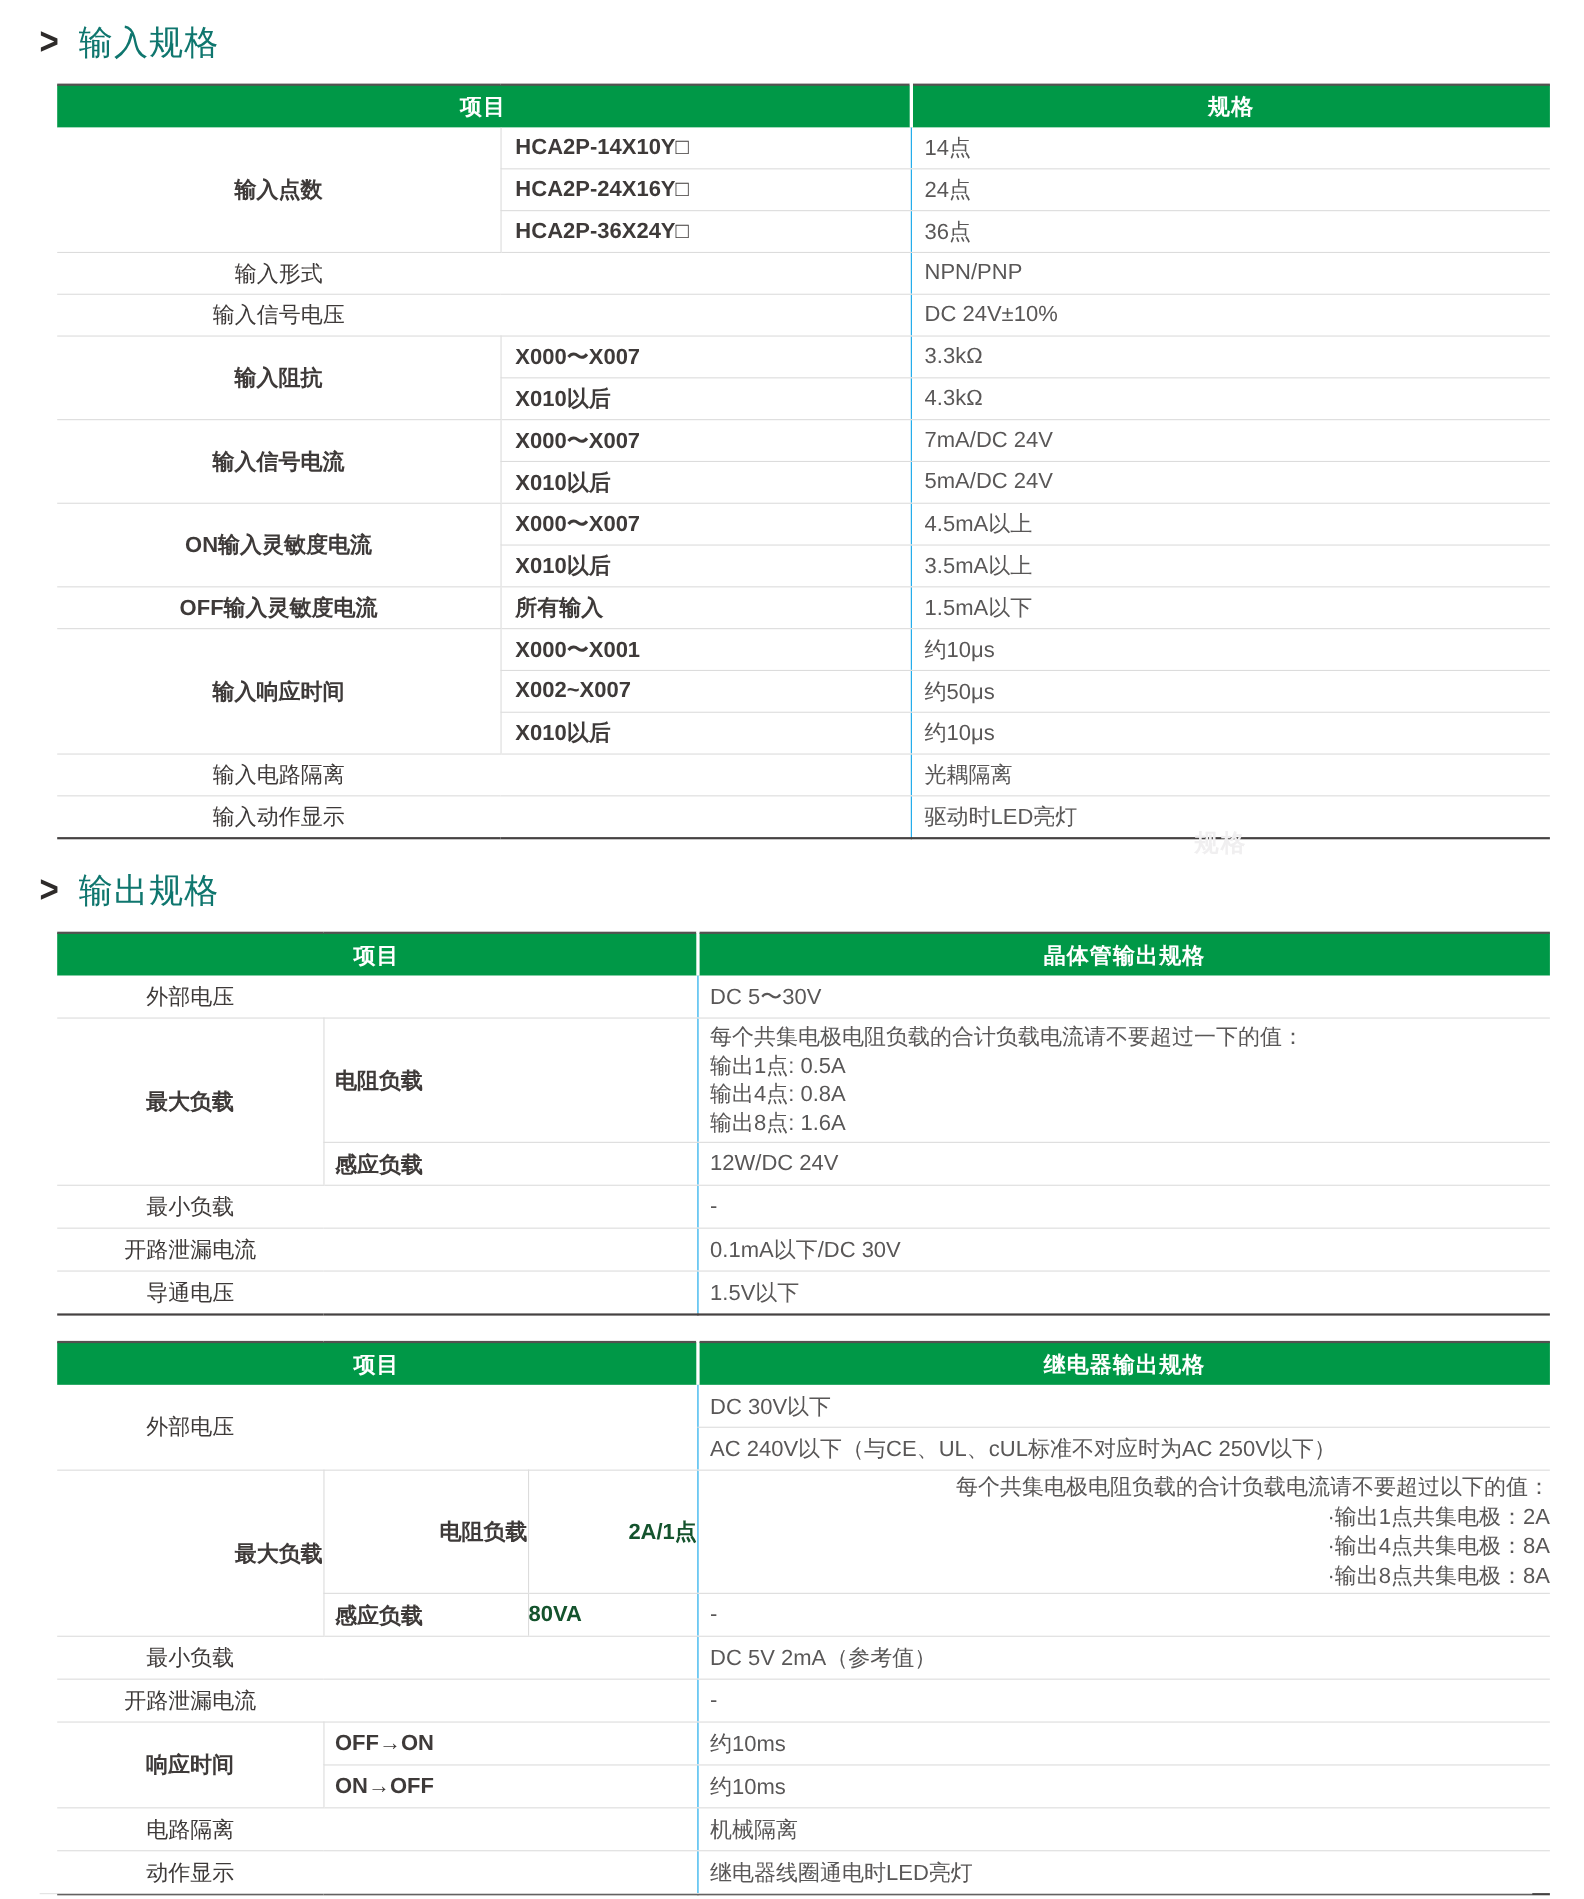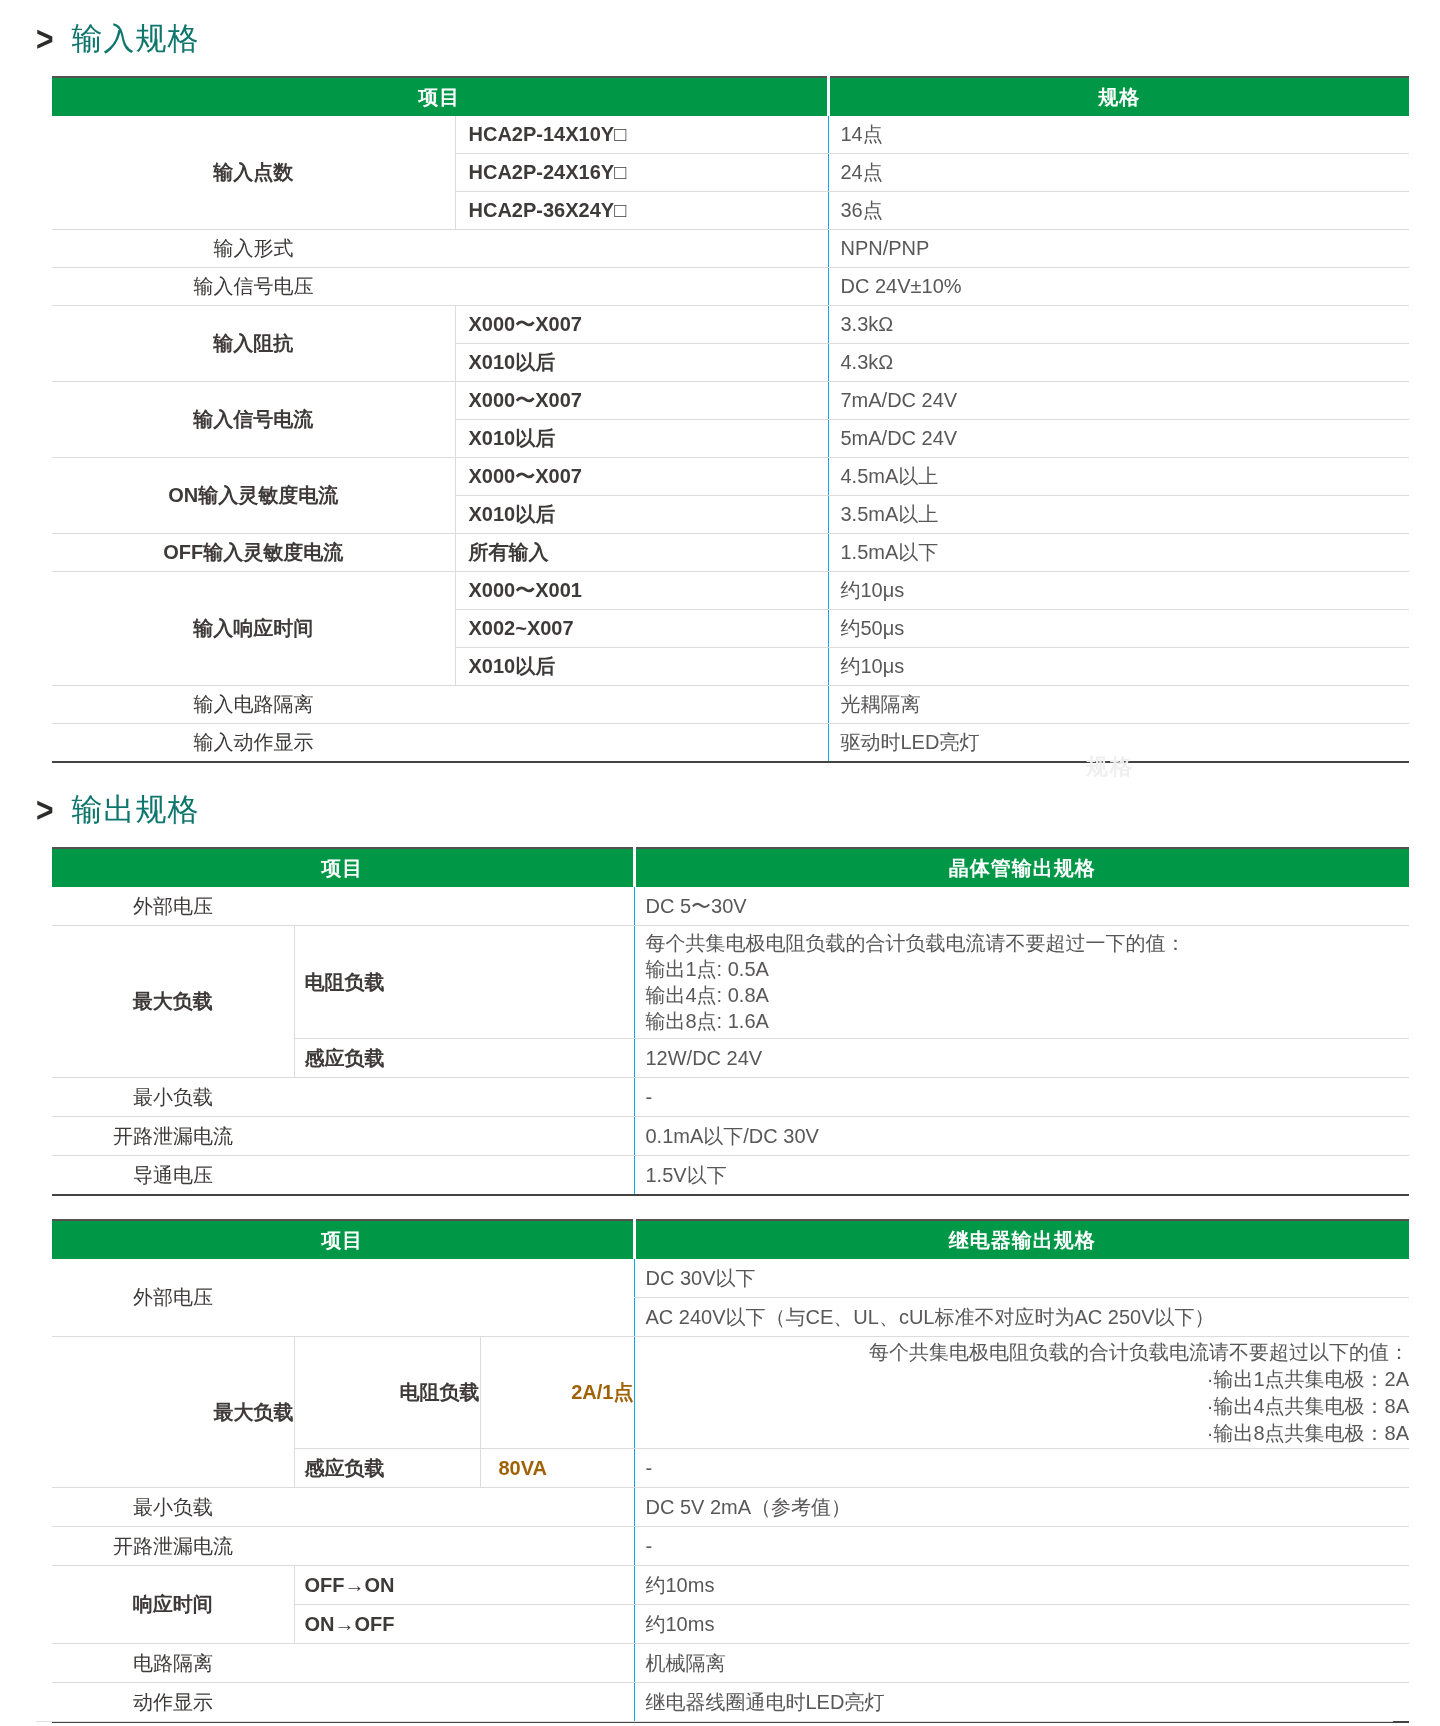--- a/index.html
+++ b/index.html
@@ -31,21 +31,21 @@
   }
   .t2 td,.t3 td{height:38px;margin-top:24px;}
   .spec-table tbody tr:last-child td{border-bottom:none;}
   td.label{font-weight:bold;color:#3e3a39;text-align:center;}
   td.label.merged{text-align:left;}
   .label-span{display:inline-block;text-align:center;font-weight:normal;color:#3e3a39;}
   .w1{width:403px;}
   .w2{width:242px;}
   td.sub{font-weight:bold;color:#3e3a39;text-align:left;padding-left:13px;border-left:1px solid #dcdcdc;}
   .t2 td.sub,.t3 td.sub{padding-left:10px;}
-  td.sub2{font-weight:bold;color:#a16207;text-align:left;padding-left:18px;border-left:1px solid #dcdcdc;}
+  td.sub2{font-weight:bold;color:#14532d;text-align:left;border-left:1px solid #dcdcdc;}
   td.spec{color:#595757;font-weight:normal;text-align:left;padding-left:12px;border-left:1px solid #0ea5e9;}
   .t2 td.spec,.t3 td.spec{padding-left:11px;}
   tr.tall td{height:112px;}
   .t3 tr.tall td{height:111px;text-align:right;}
   td.spec .sl{line-height:26px;}
   .t3 td.spec .sl{line-height:27px;}
   
   .watermark{
     position:absolute;left:1086px;top:752px;font-size:22px;font-weight:bold;
     color:#f0eff0;letter-spacing:2px;user-select:none;

